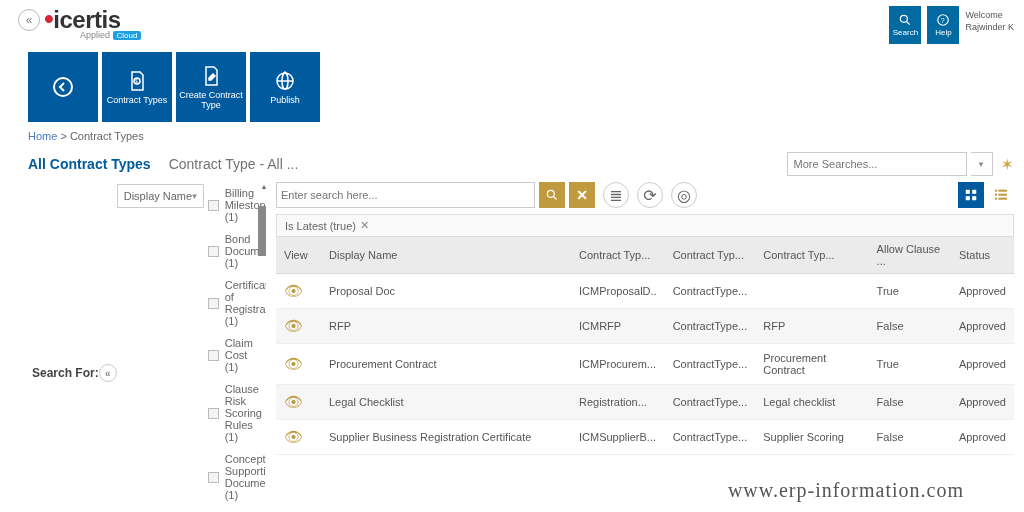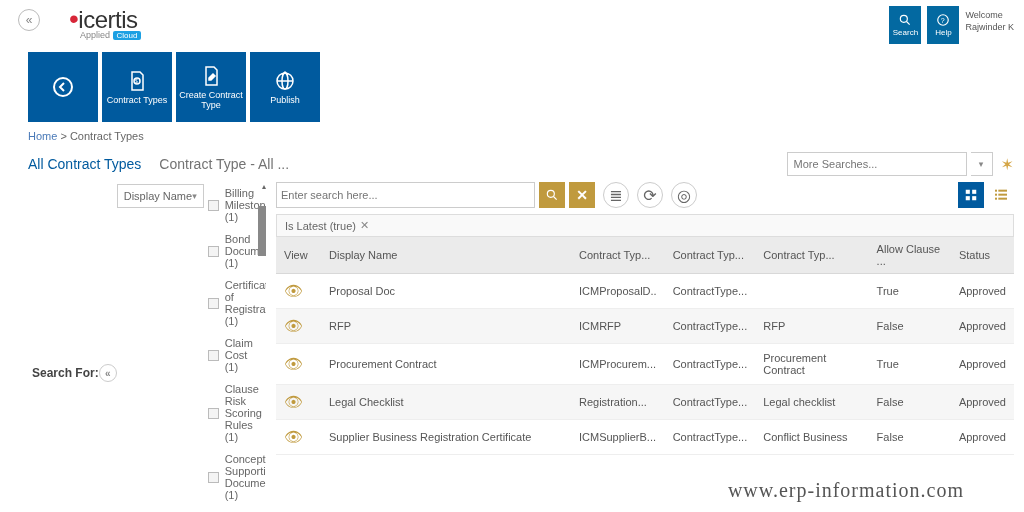--- a/index.html
+++ b/index.html
@@ -2,21 +2,21 @@
 <html><head>
 <meta charset="utf-8">
 <style>
   * { box-sizing: border-box; font-family: "Segoe UI", Arial, sans-serif; }
   body { margin: 0; background: #fff; width: 1024px; height: 512px; overflow: hidden; position: relative; }
 
   
   .topbar { display: flex; justify-content: space-between; align-items: flex-start; padding: 6px 10px 0 18px; }
   .logo-wrap { display: flex; align-items: center; gap: 4px; }
   .back-circle { width: 22px; height: 22px; border: 1px solid #bbb; border-radius: 50%; display: flex; align-items: center; justify-content: center; color: #888; font-size: 12px; }
-  .logo { font-size: 24px; font-weight: 400; color: #333; letter-spacing: -0.5px; margin-left: 25px; }
+  .logo { font-size: 24px; font-weight: 700; color: #333; letter-spacing: -0.5px; }
   .logo .dot { color: #d72638; font-size: 28px; line-height: 0; }
   .logo-sub { position: absolute; left: 80px; top: 30px; font-size: 9px; color: #888; }
   .logo-sub .pill { background: #1ca0e3; color: #fff; padding: 0 4px; border-radius: 2px; font-size: 8px; }
 
   .top-right { display: flex; align-items: flex-start; gap: 6px; }
   .sq-btn { width: 32px; height: 38px; background: #0369a1; color: #fff; display: flex; flex-direction: column; align-items: center; justify-content: center; font-size: 8px; gap: 1px; cursor: pointer; }
   .sq-btn svg { width: 14px; height: 14px; }
   .welcome { font-size: 9px; color: #555; line-height: 1.3; padding-top: 4px; }
 
   
@@ -24,21 +24,21 @@
   .tile { width: 70px; height: 70px; background: #005a9e; color: #fff; display: flex; flex-direction: column; align-items: center; justify-content: center; font-size: 9px; text-align: center; gap: 3px; cursor: pointer; }
   .tile svg { width: 24px; height: 24px; }
   .tile .lbl { line-height: 1.1; }
 
   
   .breadcrumb { padding: 8px 11px 6px 28px; font-size: 11px; color: #666; }
   .breadcrumb a { color: #4a7ab8; text-decoration: none; }
 
   
   .tabs-row { display: flex; align-items: center; padding: 4px 10px 6px 28px; position: relative; }
-  .tab-active { color: #005a9e; font-weight: 400; font-size: 14px; margin-right: 18px; }
+  .tab-active { color: #005a9e; font-weight: 700; font-size: 14px; margin-right: 18px; }
   .tab-sub { color: #737373; font-size: 14px; }
   .more-search { margin-left: auto; display: flex; align-items: center; gap: 4px; }
   .more-search input { width: 180px; height: 24px; border: 1px solid #ccc; padding: 0 6px; font-size: 11px; color: #888; }
   .more-search .dd { width: 22px; height: 24px; border: 1px solid #ccc; border-left: none; display: flex; align-items: center; justify-content: center; color: #888; font-size: 9px; }
   .star { color: #d4a545; font-size: 16px; margin-left: 4px; }
 
   
   .main { display: flex; padding: 0 10px 0 28px; gap: 10px; }
   .left-panel { width: 238px; display: flex; flex-direction: row; }
   .search-for { font-size: 12px; font-weight: 600; color: #444; padding: 6px 0 6px 4px; display: flex; align-items: center; }
@@ -283,21 +283,21 @@
             <td>ContractType...</td>
             <td>Legal checklist</td>
             <td>False</td>
             <td>Approved</td>
           </tr>
           <tr>
             <td><span class="eye">👁</span></td>
             <td>Supplier Business Registration Certificate</td>
             <td>ICMSupplierB...</td>
             <td>ContractType...</td>
-            <td>Conflict Business</td>
+            <td>Supplier Scoring</td>
             <td>False</td>
             <td>Approved</td>
           </tr>
         </tbody>
     </table>
   </div>
 </div>
 
 <div class="watermark">www.erp-information.com</div>
 

